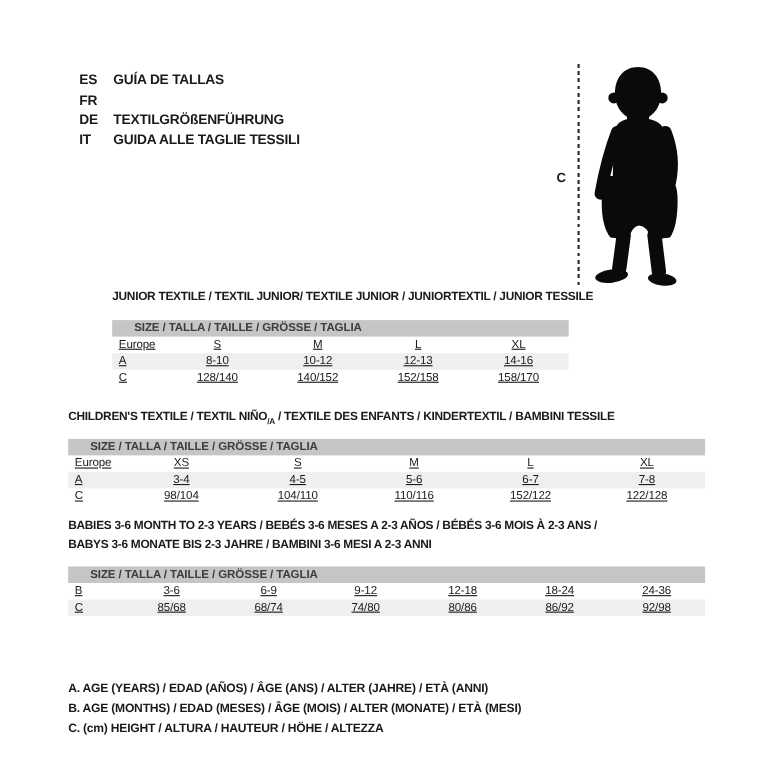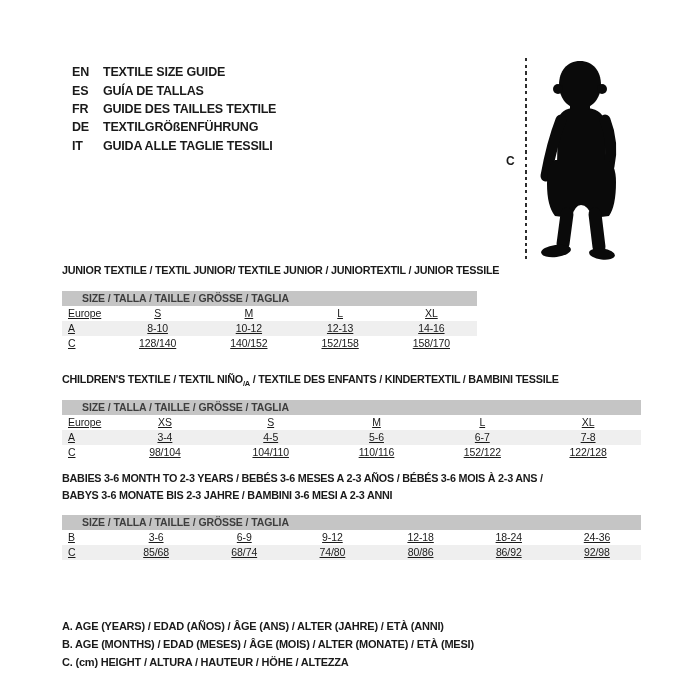--- a/index.html
+++ b/index.html
@@ -27,21 +27,21 @@
   .dash-line {
     position: absolute; left: 25px; top: 6px; width: 2px; height: 201px;
     background: repeating-linear-gradient(to bottom,
       #2e2e2e 0, #2e2e2e 3.5px, transparent 3.5px, transparent 6.6px);
   }
   .c-label { position: absolute; left: 6px; top: 102px; font-weight: bold; font-size: 12px; }
   .baby-svg { position: absolute; left: 36px; top: 6px; }
 
   
   .size-table { position: absolute; left: 62px; }
-  .t1 { top: 262px; width: 415px; }
+  .t1 { top: 262px; width: 415px; margin-left: 40px; }
   .t2 { top: 371px; width: 579px; }
   .t3 { top: 470px; width: 579px; }
   .tbl-title { font-weight: bold; font-size: 10.8px; letter-spacing: -0.25px; }
   .tbl-title-line { line-height: 17px; white-space: nowrap; }
   .sub { font-size: 7.5px; vertical-align: sub; }
   .t1 .tbl-bar { margin-top: 12px; }
   .t2 .tbl-bar { margin-top: 8px; }
   .t3 .tbl-bar { margin-top: 11px; }
   .tbl-bar {
     height: 15px; line-height: 15px;
@@ -58,30 +58,25 @@
   .legend { position: absolute; left: 62px; top: 585px; margin-top: 32px; }
   .legend-line { font-weight: bold; font-size: 11px; line-height: 18px; letter-spacing: -0.2px; }
 </style>
 </head>
 <body>
 
 <div class="canvas" style="--page-bg: #ffffff; --text: #1a1a1a; --bar-bg: #c5c5c5; --bar-text: #3d3d3d; --alt-row-bg: #efefef;">
 
   <div class="lang-list">
     <div class="lang-row">
-      <span class="lang-code">EN</span>
-      <span class="lang-label">TEXTILE SIZE GUIDE</span>
-    </div>
-    <div class="lang-row">
       <span class="lang-code">ES</span>
       <span class="lang-label">GUÍA DE TALLAS</span>
     </div>
     <div class="lang-row">
       <span class="lang-code">FR</span>
-      <span class="lang-label">GUIDE DES TAILLES TEXTILE</span>
     </div>
     <div class="lang-row">
       <span class="lang-code">DE</span>
       <span class="lang-label">TEXTILGRÖßENFÜHRUNG</span>
     </div>
     <div class="lang-row">
       <span class="lang-code">IT</span>
       <span class="lang-label">GUIDA ALLE TAGLIE TESSILI</span>
     </div>
   </div>

